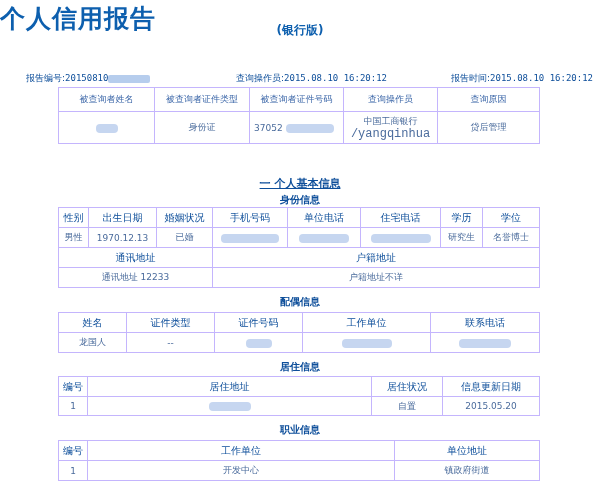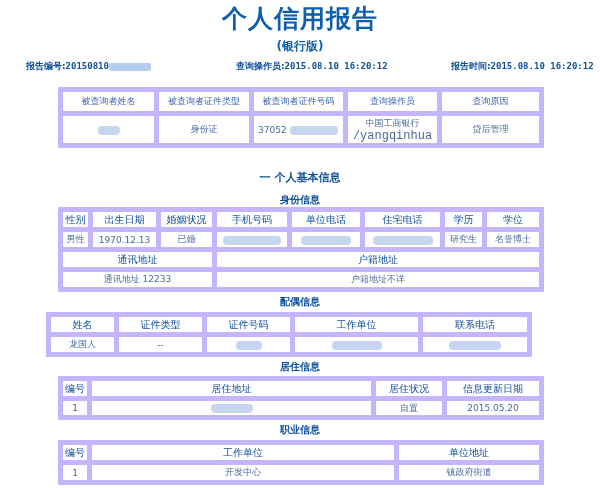--- a/index.html
+++ b/index.html
@@ -2,42 +2,42 @@
 <html><head>
 <meta charset="utf-8">
 <style>
   html, body { margin: 0; padding: 0; }
   body {
     width: 600px; height: 488px; overflow: hidden; background: #ffffff;
     font-family: "DejaVu Sans", "Liberation Sans", sans-serif;
     position: relative;
   }
   .title {
-    position: absolute; left: 0; width: 600px; top: 2px; text-align: center;
+    position: absolute; left: 0; width: 600px; top: 2px; 
     font-size: 25px; font-weight: bold; color: #0d5fae; letter-spacing: 1px;
   }
   .subtitle {
-    position: absolute; left: 0; width: 600px; top: 38px; text-align: center;
+    position: absolute; left: 0; width: 600px; top: 22px; text-align: center;
     font-size: 12px; font-weight: bold; color: #0d5fae;
   }
   .meta {
-    position: absolute; top: 60px; font-size: 9px; font-weight: bold; color: #0d4e9a;
+    position: absolute; top: 72px; font-size: 9px; font-weight: normal; color: #0d4e9a;
     white-space: nowrap; font-family: "DejaVu Sans Mono", monospace;
   }
   .meta .lbl { font-family: "DejaVu Sans", sans-serif; }
   .blur {
     display: inline-block; height: 8px; background: #a9c4ea; border-radius: 2px;
     vertical-align: middle; opacity: 0.85;
   }
   table {
     position: absolute; border-collapse: collapse; table-layout: fixed;
     border: 1.5px solid #333;
   }
   td, th {
-    border: 5px solid #c4b5fd; text-align: center; padding: 0; overflow: hidden;
+    border: 1px solid #c4b5fd; text-align: center; padding: 0; overflow: hidden;
     white-space: nowrap;
   }
   th { color: #0d4e9a; font-weight: normal; font-size: 10px; }
   td { color: #4a6b9c; font-size: 9px; }
   .qt th { color: #3b66a8; font-weight: normal; font-size: 9px; }
   .section {
     position: absolute; left: 0; width: 600px; text-align: center;
     font-size: 10px; font-weight: bold; color: #0d4e9a;
   }
   .section.big { font-size: 11px; }
@@ -81,21 +81,21 @@
     <td style="text-align:left; padding-left:4px;"><span>37052</span> <span class="b-soft" style="width:48px;"></span></td>
     <td style="line-height:13px;">
       <div>中国工商银行</div>
       <div style="font-family:Liberation Mono, monospace; font-size:12px;">/yangqinhua</div>
     </td>
     <td>贷后管理</td>
   </tr>
 </tbody>
   </table>
 
-<div class="section big" style="top:170px;">一  个人基本信息</div>
+<div class="section big" style="top:176px;text-decoration:underline;">一  个人基本信息</div>
 <div class="section" style="top:193px;">身份信息</div>
 
 <table style="left:58px; top:207px; width:481px;">
   <colgroup>
     <col style="width:30px">
       <col style="width:68px">
       <col style="width:56px">
       <col style="width:75px">
     <col style="width:73px">
       <col style="width:80px">
@@ -129,21 +129,21 @@
   </tr>
   <tr style="height:20px;">
     <td colspan="3">通讯地址 12233</td>
     <td colspan="5">户籍地址不详</td>
   </tr>
 </tbody>
   </table>
 
 <div class="section" style="top:295px;">配偶信息</div>
 
-<table style="left:46px; top:312px; width:481px;">
+<table style="left:58px; top:312px; width:481px;">
   <colgroup>
       <col style="width:68px">
       <col style="width:88px">
       <col style="width:88px">
       <col style="width:128px">
       <col style="width:109px">
     </colgroup>
   <tbody>
       <tr style="height:20px;">
     <th>姓名</th>

